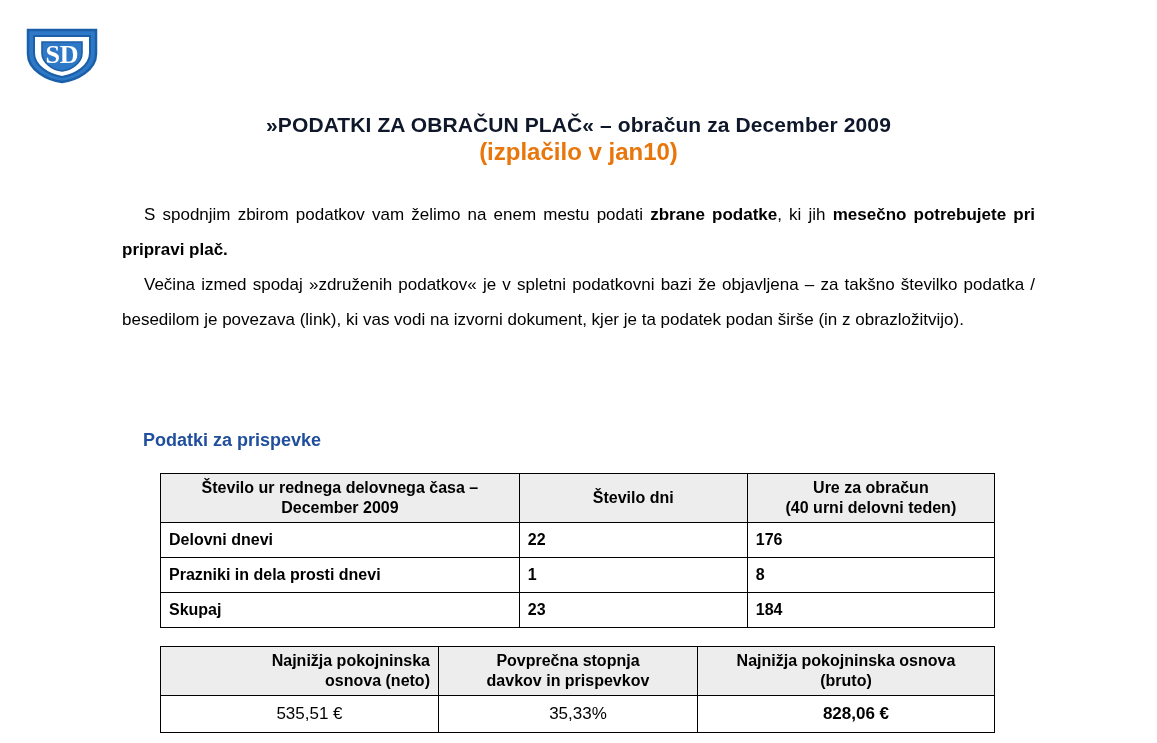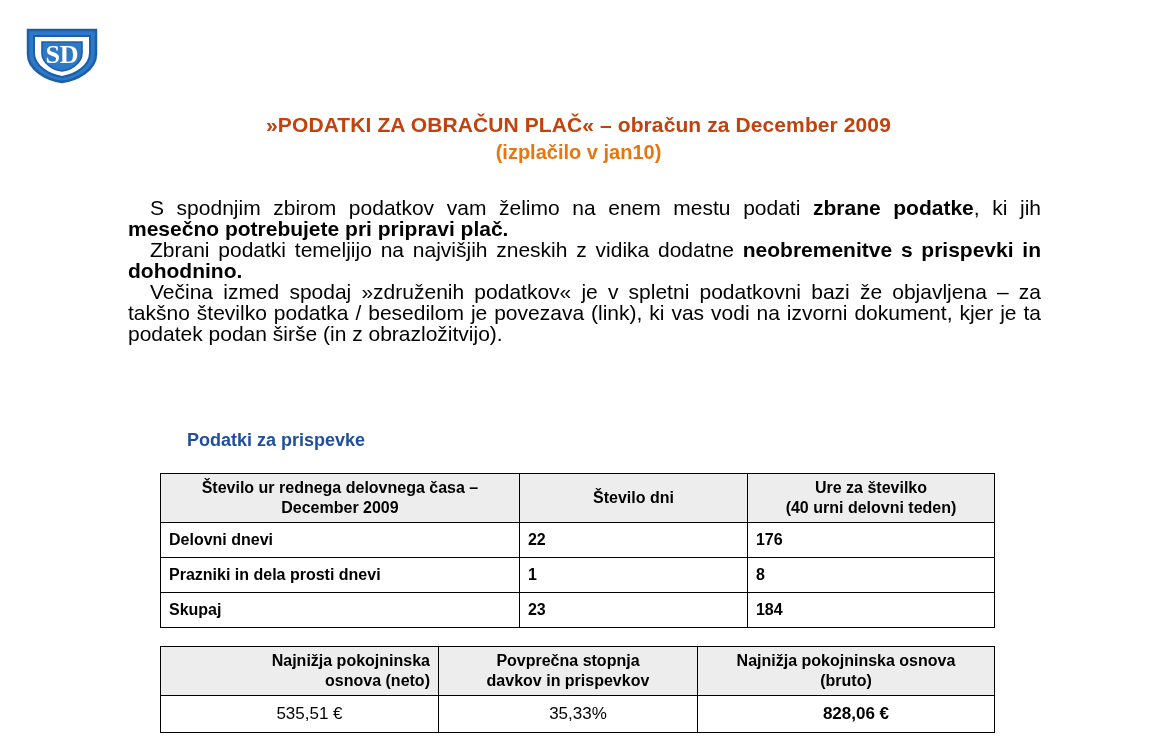--- a/index.html
+++ b/index.html
@@ -29,57 +29,56 @@
   .title-block {
     position: absolute;
     left: 0;
     top: 112px;
     width: 1157px;
     text-align: center;
   }
   .doc-title {
     font-size: 21px;
     font-weight: bold;
-    color: #c2410c;
+    color: #0f172a;
     letter-spacing: 0.1px;
     line-height: 26px;
   }
   .doc-subtitle {
-    font-size: 20px;
+    font-size: 24px;
     font-weight: bold;
     color: #E8760B;
     line-height: 24px;
     margin-top: 2px;
   }
 
   
   .body-text {
     position: absolute;
-    left: 128px;
+    left: 122px;
     top: 197px;
     width: 913px;
-    font-size: 21px;
-    line-height: 21px;
+    font-size: 17px;
+    line-height: 35px;
     text-align: justify;
   }
   .body-text p {
     margin: 0;
     text-indent: 22px;
   }
   .b { font-weight: bold; }
 
   
   .section-heading {
     position: absolute;
     left: 143px;
     top: 430px;
     font-size: 18px;
     font-weight: bold;
     color: #1F4E9C;
-    margin-left: 44px;
   }
 
   
   table.grid {
     position: absolute;
     border-collapse: collapse;
     font-size: 16px;
   }
   table.grid td, table.grid th {
     border: 1px solid #000000;
@@ -136,36 +135,35 @@
   </svg>
 </div>
 
 <div class="title-block">
   <div class="doc-title">»PODATKI ZA OBRAČUN PLAČ« – obračun za December 2009</div>
   <div class="doc-subtitle">(izplačilo v jan10)</div>
 </div>
 
 <div class="body-text">
   <p><span>S spodnjim zbirom podatkov vam želimo na enem mestu podati </span><span class="b">zbrane podatke</span><span>, ki jih </span><span class="b">mesečno potrebujete pri pripravi plač.</span></p>
-  <p><span>Zbrani podatki temeljijo na najvišjih zneskih z vidika dodatne </span><span class="b">neobremenitve s prispevki in dohodnino.</span></p>
   <p>Večina izmed spodaj »združenih podatkov« je v spletni podatkovni bazi že objavljena – za takšno številko podatka / besedilom je povezava (link), ki vas vodi na izvorni dokument, kjer je ta podatek podan širše (in z obrazložitvijo).</p>
 </div>
 
 <div class="section-heading">Podatki za prispevke</div>
 
 <table class="grid" id="table-hours">
   <thead>
     <tr>
       <th class="c1">
         <span>Število ur rednega delovnega časa –</span><br>
         <span>December 2009</span>
       </th>
       <th class="c2">Število dni</th>
       <th class="c3">
-        <span>Ure za številko</span><br>
+        <span>Ure za obračun</span><br>
         <span>(40 urni delovni teden)</span>
       </th>
     </tr>
   </thead>
   <tbody>
     <tr>
       <td class="label">Delovni dnevi</td>
       <td class="num">22</td>
       <td class="num">176</td>
     </tr>

